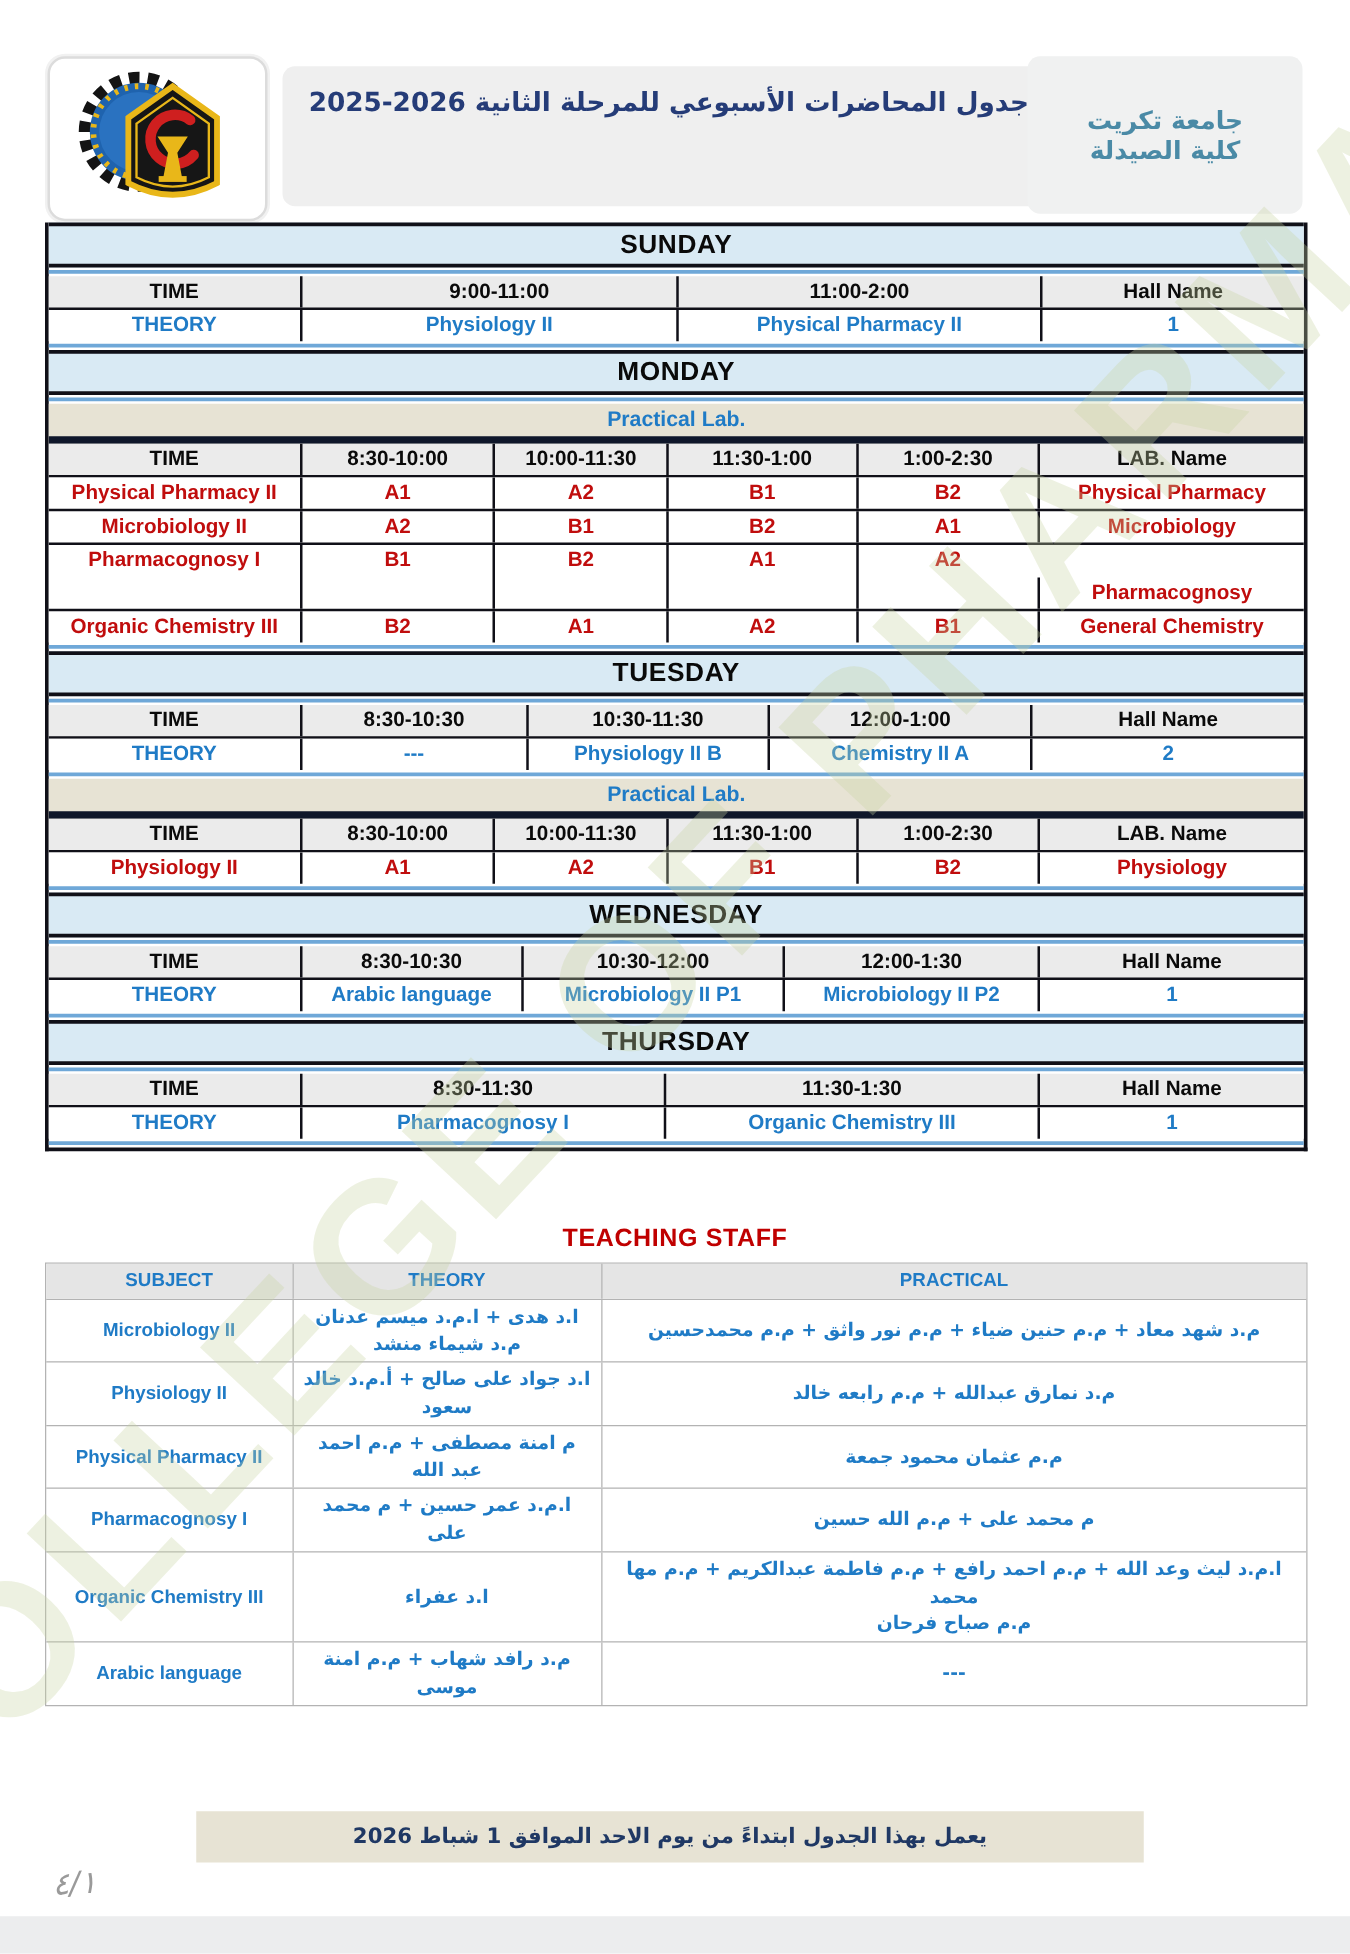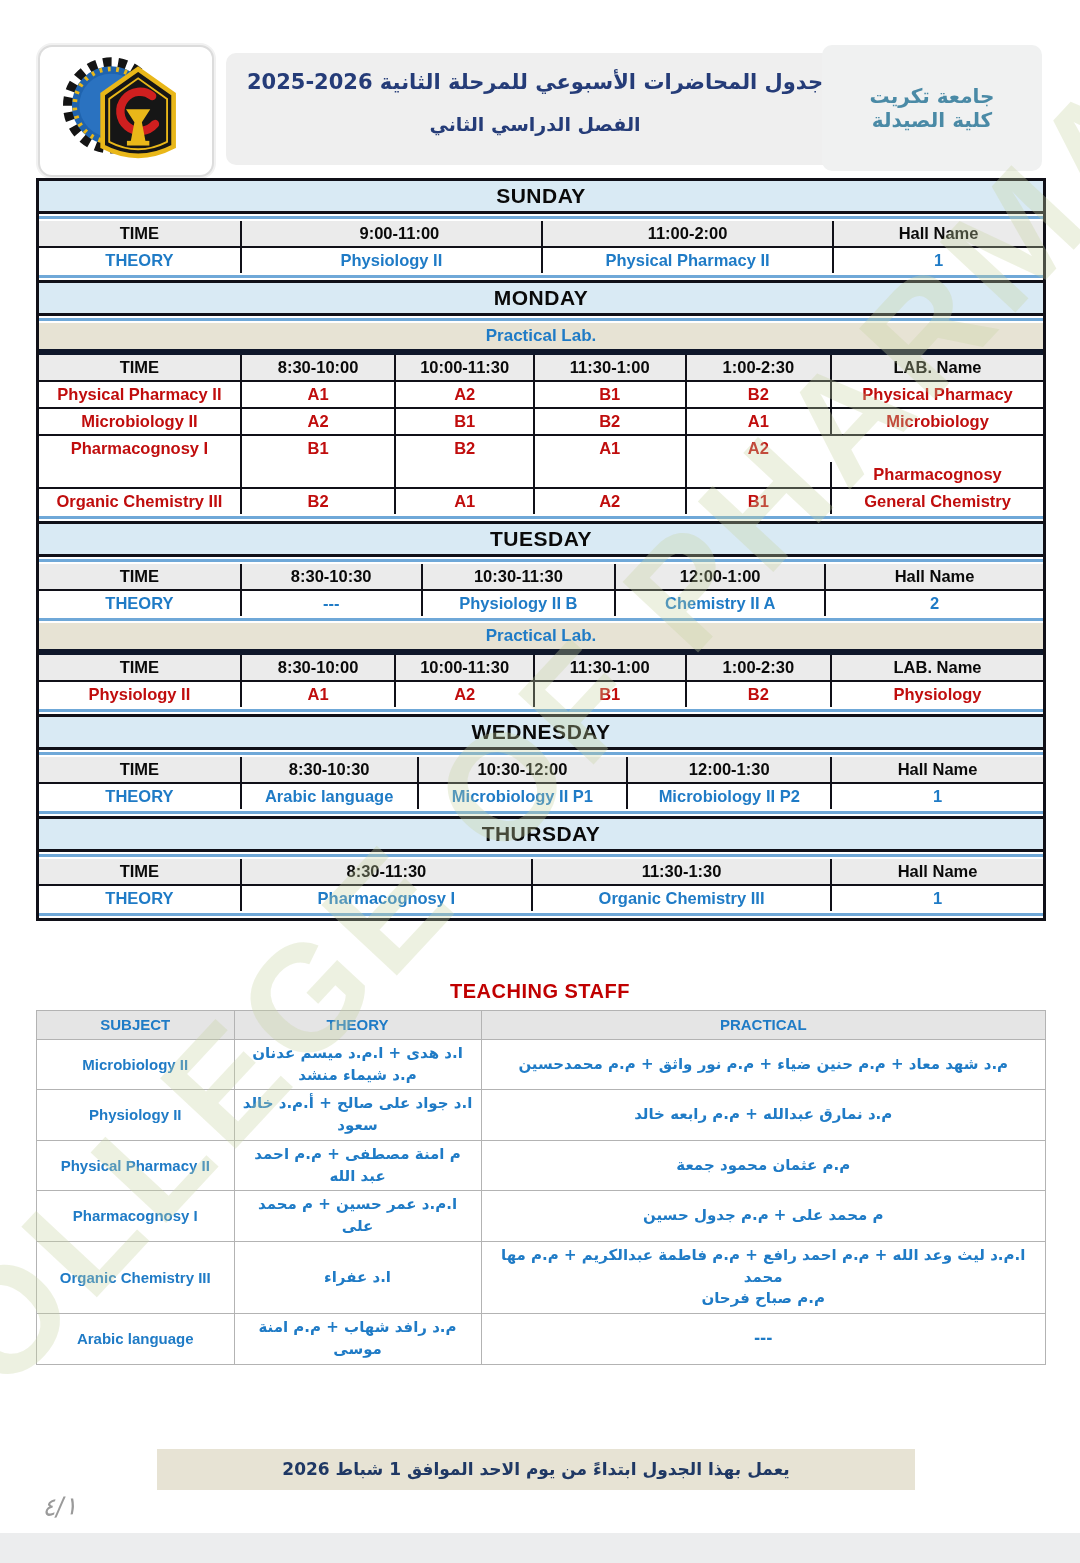--- a/index.html
+++ b/index.html
@@ -79,21 +79,20 @@
       <circle cx="94" cy="62" r="31" fill="none" stroke="#2d7a35" stroke-width="8"></circle>
       <path d="M55 42 L93 15 L131 42 L131 98 Q93 118 55 98 Z" fill="#161616" stroke="#e9b719" stroke-width="5"></path>
       <path d="M62 47 L93 25 L124 47 L124 93 Q93 109 62 93 Z" fill="none" stroke="#e9b719" stroke-width="2"></path>
       <path d="M108 44 A21 21 0 1 0 111 74" fill="none" stroke="#cf1f1f" stroke-width="9" stroke-linecap="round"></path>
       <path d="M80 58 L106 58 L97 72 L101 93 L85 93 L89 72 Z" fill="#e9b719"></path>
       <rect x="81" y="92" width="24" height="5" fill="#e9b719"></rect>
     </svg>
   </div>
   <div class="title-box">
     <div class="title-line1">جدول المحاضرات الأسبوعي  للمرحلة الثانية 2026-2025</div>
-    <div class="title-line2">الفصل الدراسي الثاني</div>
   </div>
   <div class="uni-box">
     <div>جامعة تكريت</div>
     <div>كلية الصيدلة</div>
   </div>
 </div>
 
 <div class="timetable" id="timetable">
     <div class="day-section">
       <div class="day-banner">SUNDAY</div>
@@ -252,21 +251,21 @@
       <div class="cell ar" dir="rtl" style="width: 56%;">م.د نمارق عبدالله + م.م رابعه خالد</div>
     </div>
     <div class="s-row">
       <div class="cell" dir="ltr" style="width: 19.5%;">Physical Pharmacy II</div>
       <div class="cell ar" dir="rtl" style="width: 24.5%;">م امنة مصطفى + م.م احمد عبد الله</div>
       <div class="cell ar" dir="rtl" style="width: 56%;">م.م عثمان محمود جمعة</div>
     </div>
     <div class="s-row">
       <div class="cell" dir="ltr" style="width: 19.5%;">Pharmacognosy I</div>
       <div class="cell ar" dir="rtl" style="width: 24.5%;">ا.م.د عمر حسين + م محمد على</div>
-      <div class="cell ar" dir="rtl" style="width: 56%;">م محمد على + م.م جدول حسين</div>
+      <div class="cell ar" dir="rtl" style="width: 56%;">م محمد على + م.م الله حسين</div>
     </div>
     <div class="s-row">
       <div class="cell" dir="ltr" style="width: 19.5%;">Organic Chemistry III</div>
       <div class="cell ar" dir="rtl" style="width: 24.5%;">ا.د عفراء</div>
       <div class="cell ar" dir="rtl" style="width: 56%;">ا.م.د ليث وعد الله + م.م احمد رافع + م.م فاطمة عبدالكريم + م.م مها محمد
 م.م صباح فرحان</div>
     </div>
     <div class="s-row">
       <div class="cell" dir="ltr" style="width: 19.5%;">Arabic language</div>
       <div class="cell ar" dir="rtl" style="width: 24.5%;">م.د رافد شهاب + م.م امنة موسى</div>

